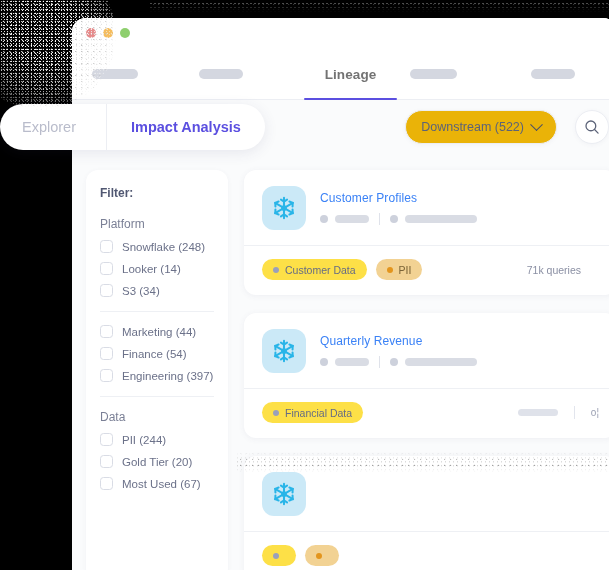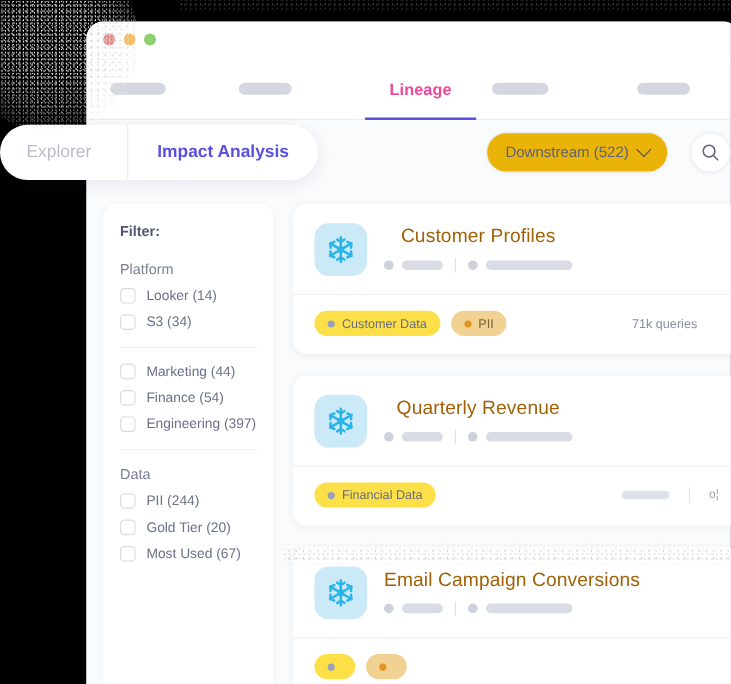--- a/index.html
+++ b/index.html
@@ -122,21 +122,21 @@
     position: absolute;
     left: 232px;
     top: 0;
     height: 52px;
     width: 93px;
     display: flex;
     align-items: center;
     justify-content: center;
     font-size: 13.5px;
     font-weight: bold;
-    color: #ec4899;
+    color: #737373;
     letter-spacing: 0.1px;
   }
   .tab-active::after {
     content: "";
     position: absolute;
     left: 0; right: 0; bottom: 0;
     height: 2.5px;
     background: #5b4fe0;
     border-radius: 2px;
   }
@@ -301,26 +301,25 @@
   .snow-tile {
     width: 44px; height: 44px;
     flex: 0 0 44px;
     border-radius: 12px;
     background: #cbe9f7;
     display: flex;
     align-items: center;
     justify-content: center;
   }
   .card-title {
-    font-size: 16px;
-    color: #a16207;
+    font-size: 12px;
+    color: #3b82f6;
     letter-spacing: 0.1px;
     margin-bottom: 8px;
     white-space: nowrap;
-    text-align: center;
   }
   .sub-line {
     display: flex;
     align-items: center;
     gap: 7px;
   }
   .sub-dot {
     width: 8px; height: 8px;
     border-radius: 50%;
     background: #cdd1dc;
@@ -401,20 +400,24 @@
     </div>
 
     <div class="toolbar"></div>
 
     <div class="content">
 
       <aside id="filter-sidebar">
         <div class="filter-title">Filter:</div>
 
         <div class="group-label">Platform</div>
+        <div class="chk-row">
+          <span class="chk-box"></span>
+          <span class="chk-label">Snowflake (248)</span>
+        </div>
         <div class="chk-row">
           <span class="chk-box"></span>
           <span class="chk-label">Looker (14)</span>
         </div>
         <div class="chk-row">
           <span class="chk-box"></span>
           <span class="chk-label">S3 (34)</span>
         </div>
 
         <div class="grp-divider"></div>
@@ -542,30 +545,20 @@
                 <line x1="3.8" y1="16.8" x2="20.2" y2="7.2"></line>
                 <path d="M9.2 4.2 L12 6.1 L14.8 4.2"></path>
                 <path d="M9.2 19.8 L12 17.9 L14.8 19.8"></path>
                 <path d="M4.1 10.6 L4.0 7.3 L7.0 6.0"></path>
                 <path d="M19.9 13.4 L20.0 16.7 L17.0 18.0"></path>
                 <path d="M4.1 13.4 L4.0 16.7 L7.0 18.0"></path>
                 <path d="M19.9 10.6 L20.0 7.3 L17.0 6.0"></path>
                 <circle cx="12" cy="12" r="1.7"></circle>
               </svg>
             </div>
-            <div>
-              <div class="card-title">Email Campaign Conversions</div>
-              <div class="sub-line">
-                <span class="sub-dot"></span>
-                <span class="sub-bar short"></span>
-                <span class="sub-sep"></span>
-                <span class="sub-dot"></span>
-                <span class="sub-bar long"></span>
-              </div>
-            </div>
           </div>
           <div class="card-divider"></div>
           <div class="card-foot">
             <span class="tag lav">
               <span class="tdot"></span>
               <span></span>
             </span>
             <span class="tag amb">
               <span class="tdot"></span>
               <span></span>

